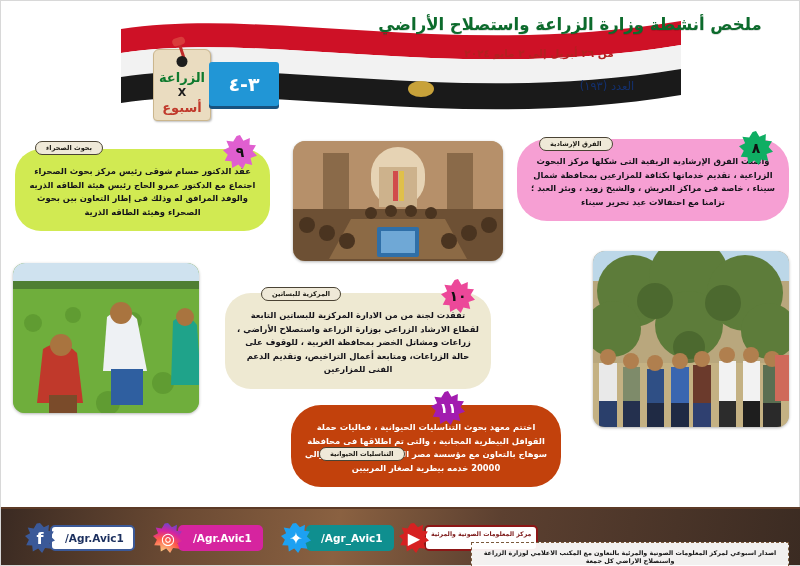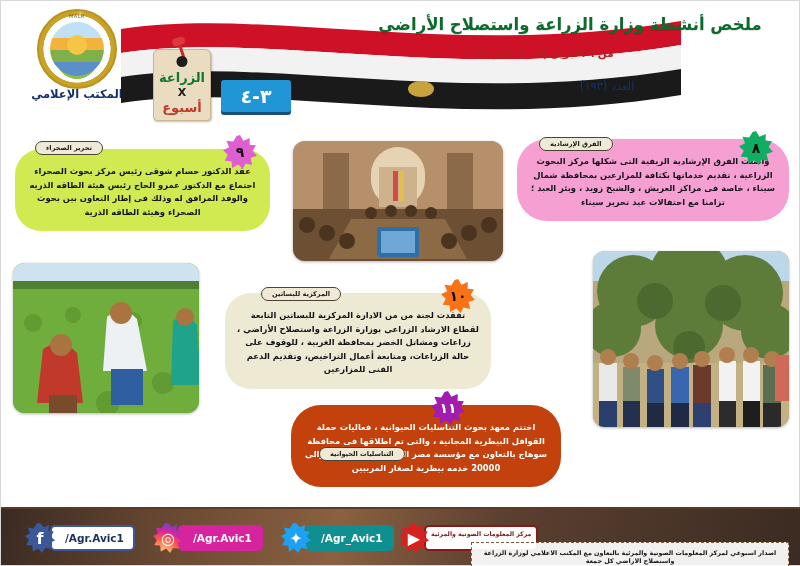--- a/index.html
+++ b/index.html
@@ -64,26 +64,25 @@
     width: 11px; height: 11px; border-radius: 50%; background: #1d1d1d; }
   .tag-pin { position: absolute; left: 50%; top: -8px; transform: translateX(-50%) rotate(-18deg);
     width: 3px; height: 20px; background: #c02b2b; }
   .tag-pin::before { content:""; position:absolute; left:-5px; top:-5px; width:13px; height:8px;
     border-radius: 6px; background:#d93b3b; }
   .tag-l1 { position: absolute; left: 0; top: 20px; width: 100%; font-size: 13px; font-weight: bold; color: #0f7a2e; }
   .tag-x  { position: absolute; left: 0; top: 36px; width: 100%; font-size: 11px; font-weight: bold; color: #1a1a1a; }
   .tag-l2 { position: absolute; left: 0; top: 50px; width: 100%; font-size: 13px; font-weight: bold; color: #c0392b; }
 
   .issue-badge {
-    position: absolute; left: 208px; top: 79px; width: 70px; height: 32px;
+    position: absolute; left: 208px; top: 61px; width: 70px; height: 44px;
     background: #2196d6; border-radius: 3px;
     display: flex; align-items: center; justify-content: center;
     color: #ffffff; font-size: 19px; font-weight: bold;
     box-shadow: 0 3px 0 #17527f;
-    margin-left: 12px;
   }
 
   .hdr-title {
     position: absolute; right: 16px; top: 14px; width: 430px;
     text-align: center; font-size: 16.5px; font-weight: bold; color: #0c6b2c;
     direction: rtl; text-shadow: 0 1px 0 rgba(0,0,0,.12);
   }
   .hdr-date {
     position: absolute; right: 112px; top: 46px; width: 300px;
     text-align: center; font-size: 10.5px; font-weight: bold; color: #b32020;
@@ -198,29 +197,20 @@
     padding: 0 6px; text-align: center; margin-top: 19px;
   }
 </style>
 </head>
 <body>
 
 <div id="page">
 
   <div id="header">
 
-    <div class="malr-logo">
-      <div class="malr-seal">
-        <div class="seal-txt">MALR</div>
-        <div class="seal-inner">
-          <div class="seal-sun"></div>
-        </div>
-      </div>
-      <div class="malr-label">المكتب الإعلامي</div>
-    </div>
 
     <div class="ribbon">
       <svg width="560" height="104" viewBox="0 0 560 104" xmlns="http://www.w3.org/2000/svg">
         <path d="M0,14 C150,-8 330,44 560,6 L560,30 C330,68 150,16 0,38 Z" fill="#ce1126"></path>
         <path d="M0,38 C150,16 330,68 560,30 L560,54 C330,92 150,40 0,62 Z" fill="#f2f2f2"></path>
         <path d="M0,62 C150,40 330,92 560,54 L560,80 C330,118 150,66 0,88 Z" fill="#1a1a1a"></path>
         <ellipse cx="300" cy="74" rx="13" ry="8" fill="#c8a23a"></ellipse>
       </svg>
     </div>
 
@@ -337,32 +327,32 @@
         <rect x="170" y="114" width="18" height="50" fill="#5a6f52"></rect>
           <circle cx="179" cy="108" r="8" fill="#b07f4e"></circle>
           <rect x="170" y="152" width="18" height="24" fill="#2a2a2a"></rect>
         <rect x="182" y="104" width="14" height="46" fill="#cf6a5a"></rect>
       </g>
     </svg>
   </div>
 
   <div class="block" id="blk9">
     <div class="starburst" style="left:208px; top:-14px; background:#e05fd0;">٩</div>
-    <div class="pill" style="left:20px; top:-8px;">تحرير الصحراء</div>
+    <div class="pill" style="left:20px; top:-8px;">بحوث الصحراء</div>
     <div class="bubble">عقد الدكتور حسام شوقى رئيس مركز بحوث الصحراء اجتماع مع الدكتور عمرو الحاج رئيس هيئة الطاقه الذريه والوفد المرافق له وذلك فى إطار التعاون بين بحوث الصحراء وهيئة الطاقه الذرية</div>
   </div>
 
   <div class="block" id="blk8">
     <div class="starburst" style="left:222px; top:-8px; background:#0fae63;">٨</div>
     <div class="pill" style="left:22px; top:-2px;">الفرق الإرشادية</div>
     <div class="bubble">واصلت الفرق الإرشادية الريفية التى شكلها مركز البحوث الزراعية ، تقديم خدماتها بكثافة للمزارعين بمحافظة شمال سيناء ، خاصة فى مراكز العريش ، والشيخ زويد ، وبئر العبد ؛ تزامنا مع احتفالات عيد تحرير سيناء</div>
   </div>
 
   <div class="block" id="blk10">
-    <div class="starburst" style="left:216px; top:-14px; background:#f97316;text-align:right;">١٠</div>
+    <div class="starburst" style="left:216px; top:-14px; background:#ec4899;text-align:right;">١٠</div>
     <div class="pill" style="left:36px; top:-6px;">المركزية للبساتين</div>
     <div class="bubble">تفقدت لجنة من من الادارة المركزية للبساتين التابعة لقطاع الارشاد الزراعي بوزارة الزراعة واستصلاح الأراضي ، زراعات ومشاتل الخضر بمحافظة الغربية ، للوقوف على حالة الزراعات، ومتابعة أعمال التراخيص، وتقديم الدعم الفنى للمزارعين</div>
   </div>
 
   <div class="block" id="blk11">
     <div class="starburst" style="left:140px; top:-14px; background:#a21caf; color:#fff;">١١</div>
     <div class="pill" style="left:28px; top:-6px;margin-top:48px;">التناسليات الحيوانية</div>
     <div class="bubble">اختتم معهد بحوث التناسليات الحيوانية ، فعاليات حملة القوافل البيطرية المجانية ، والتى تم اطلاقها فى محافظة سوهاج بالتعاون مع مؤسسة مصر الخير ؛ حيث قدمت حوالي 20000 خدمه بيطرية لصغار المربيين</div>
   </div>
 

